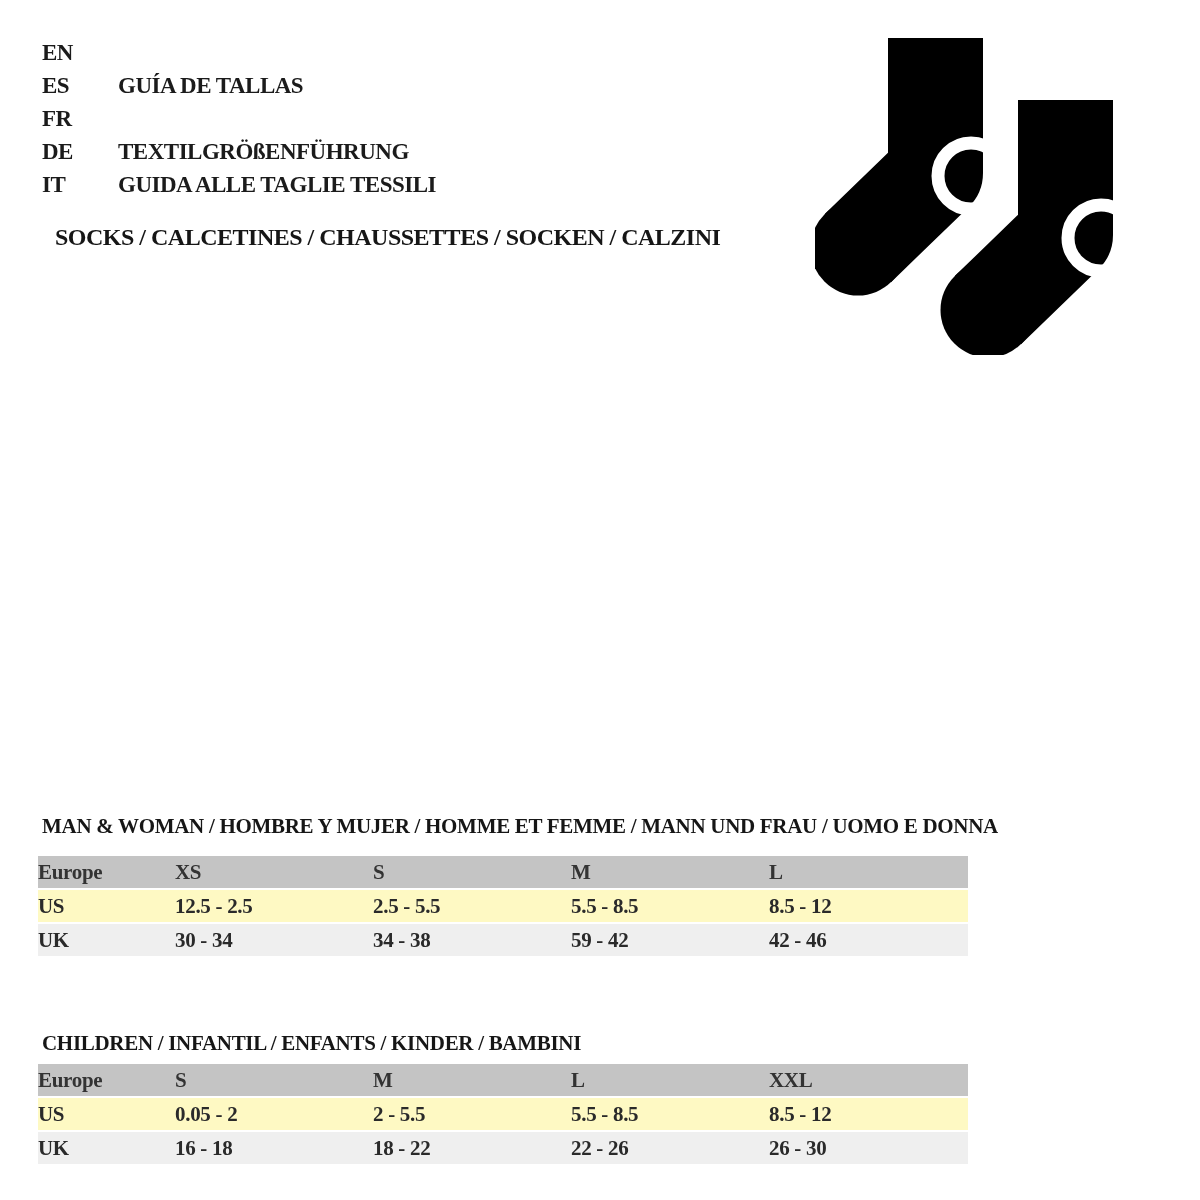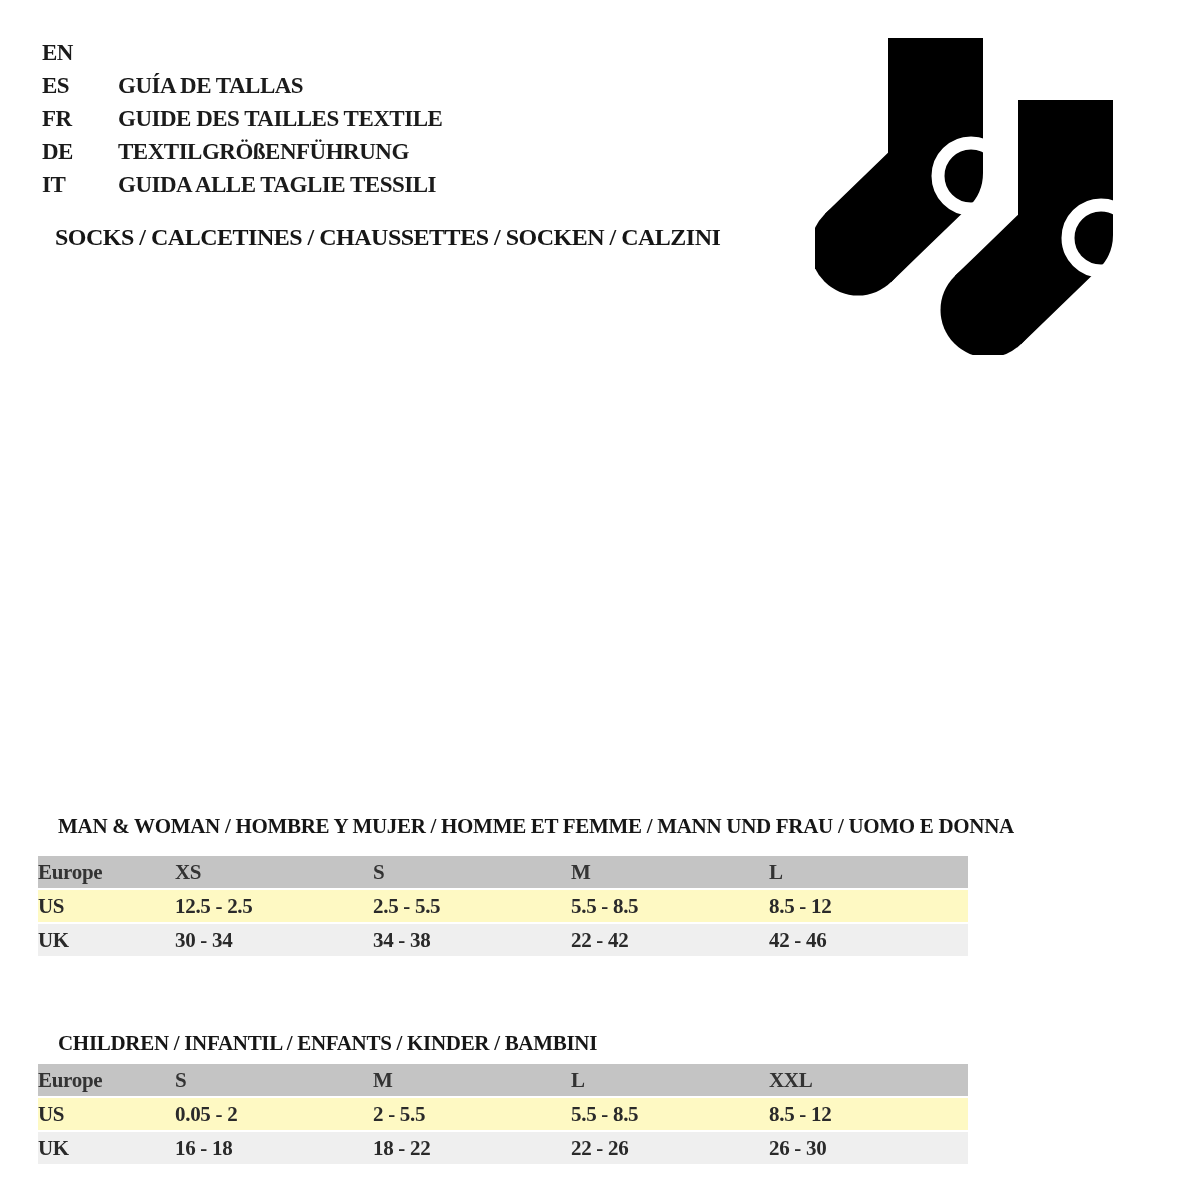--- a/index.html
+++ b/index.html
@@ -55,21 +55,20 @@
 
   
   .section-title {
     position: absolute;
     left: 42px;
     font-size: 21px;
     font-weight: bold;
     letter-spacing: -0.3px;
     color: #161616;
     white-space: nowrap;
-    margin-left: 16px;
   }
   .size-table {
     position: absolute;
     left: 38px;
     width: 930px;
   }
   .t-row {
     display: flex;
     align-items: center;
     height: 32px;
@@ -100,21 +99,20 @@
   <div class="lang-list">
     <div class="lang-row">
       <span class="lang-code">EN</span>
     </div>
     <div class="lang-row">
       <span class="lang-code">ES</span>
       <span class="lang-label">GUÍA DE TALLAS</span>
     </div>
     <div class="lang-row">
       <span class="lang-code">FR</span>
-      <span class="lang-label">GUIDE DES TAILLES TEXTILE</span>
     </div>
     <div class="lang-row">
       <span class="lang-code">DE</span>
       <span class="lang-label">TEXTILGRÖßENFÜHRUNG</span>
     </div>
     <div class="lang-row">
       <span class="lang-code">IT</span>
       <span class="lang-label">GUIDA ALLE TAGLIE TESSILI</span>
     </div>
   </div>
@@ -149,21 +147,21 @@
       <span class="cell-label">US</span>
       <span class="cell-val">12.5 - 2.5</span>
       <span class="cell-val">2.5 - 5.5</span>
       <span class="cell-val">5.5 - 8.5</span>
       <span class="cell-val">8.5 - 12</span>
     </div>
     <div class="t-row row-shaded">
       <span class="cell-label">UK</span>
       <span class="cell-val">30 - 34</span>
       <span class="cell-val">34 - 38</span>
-      <span class="cell-val">22 - 42</span>
+      <span class="cell-val">59 - 42</span>
       <span class="cell-val">42 - 46</span>
     </div>
   </div>
 
   <div class="section-title" style="top:1031px;">CHILDREN / INFANTIL / ENFANTS / KINDER / BAMBINI</div>
   <div class="size-table" style="top:1064px;">
     <div class="t-row header-row">
       <span class="cell-label">Europe</span>
       <span class="cell-val">S</span>
       <span class="cell-val">M</span>

